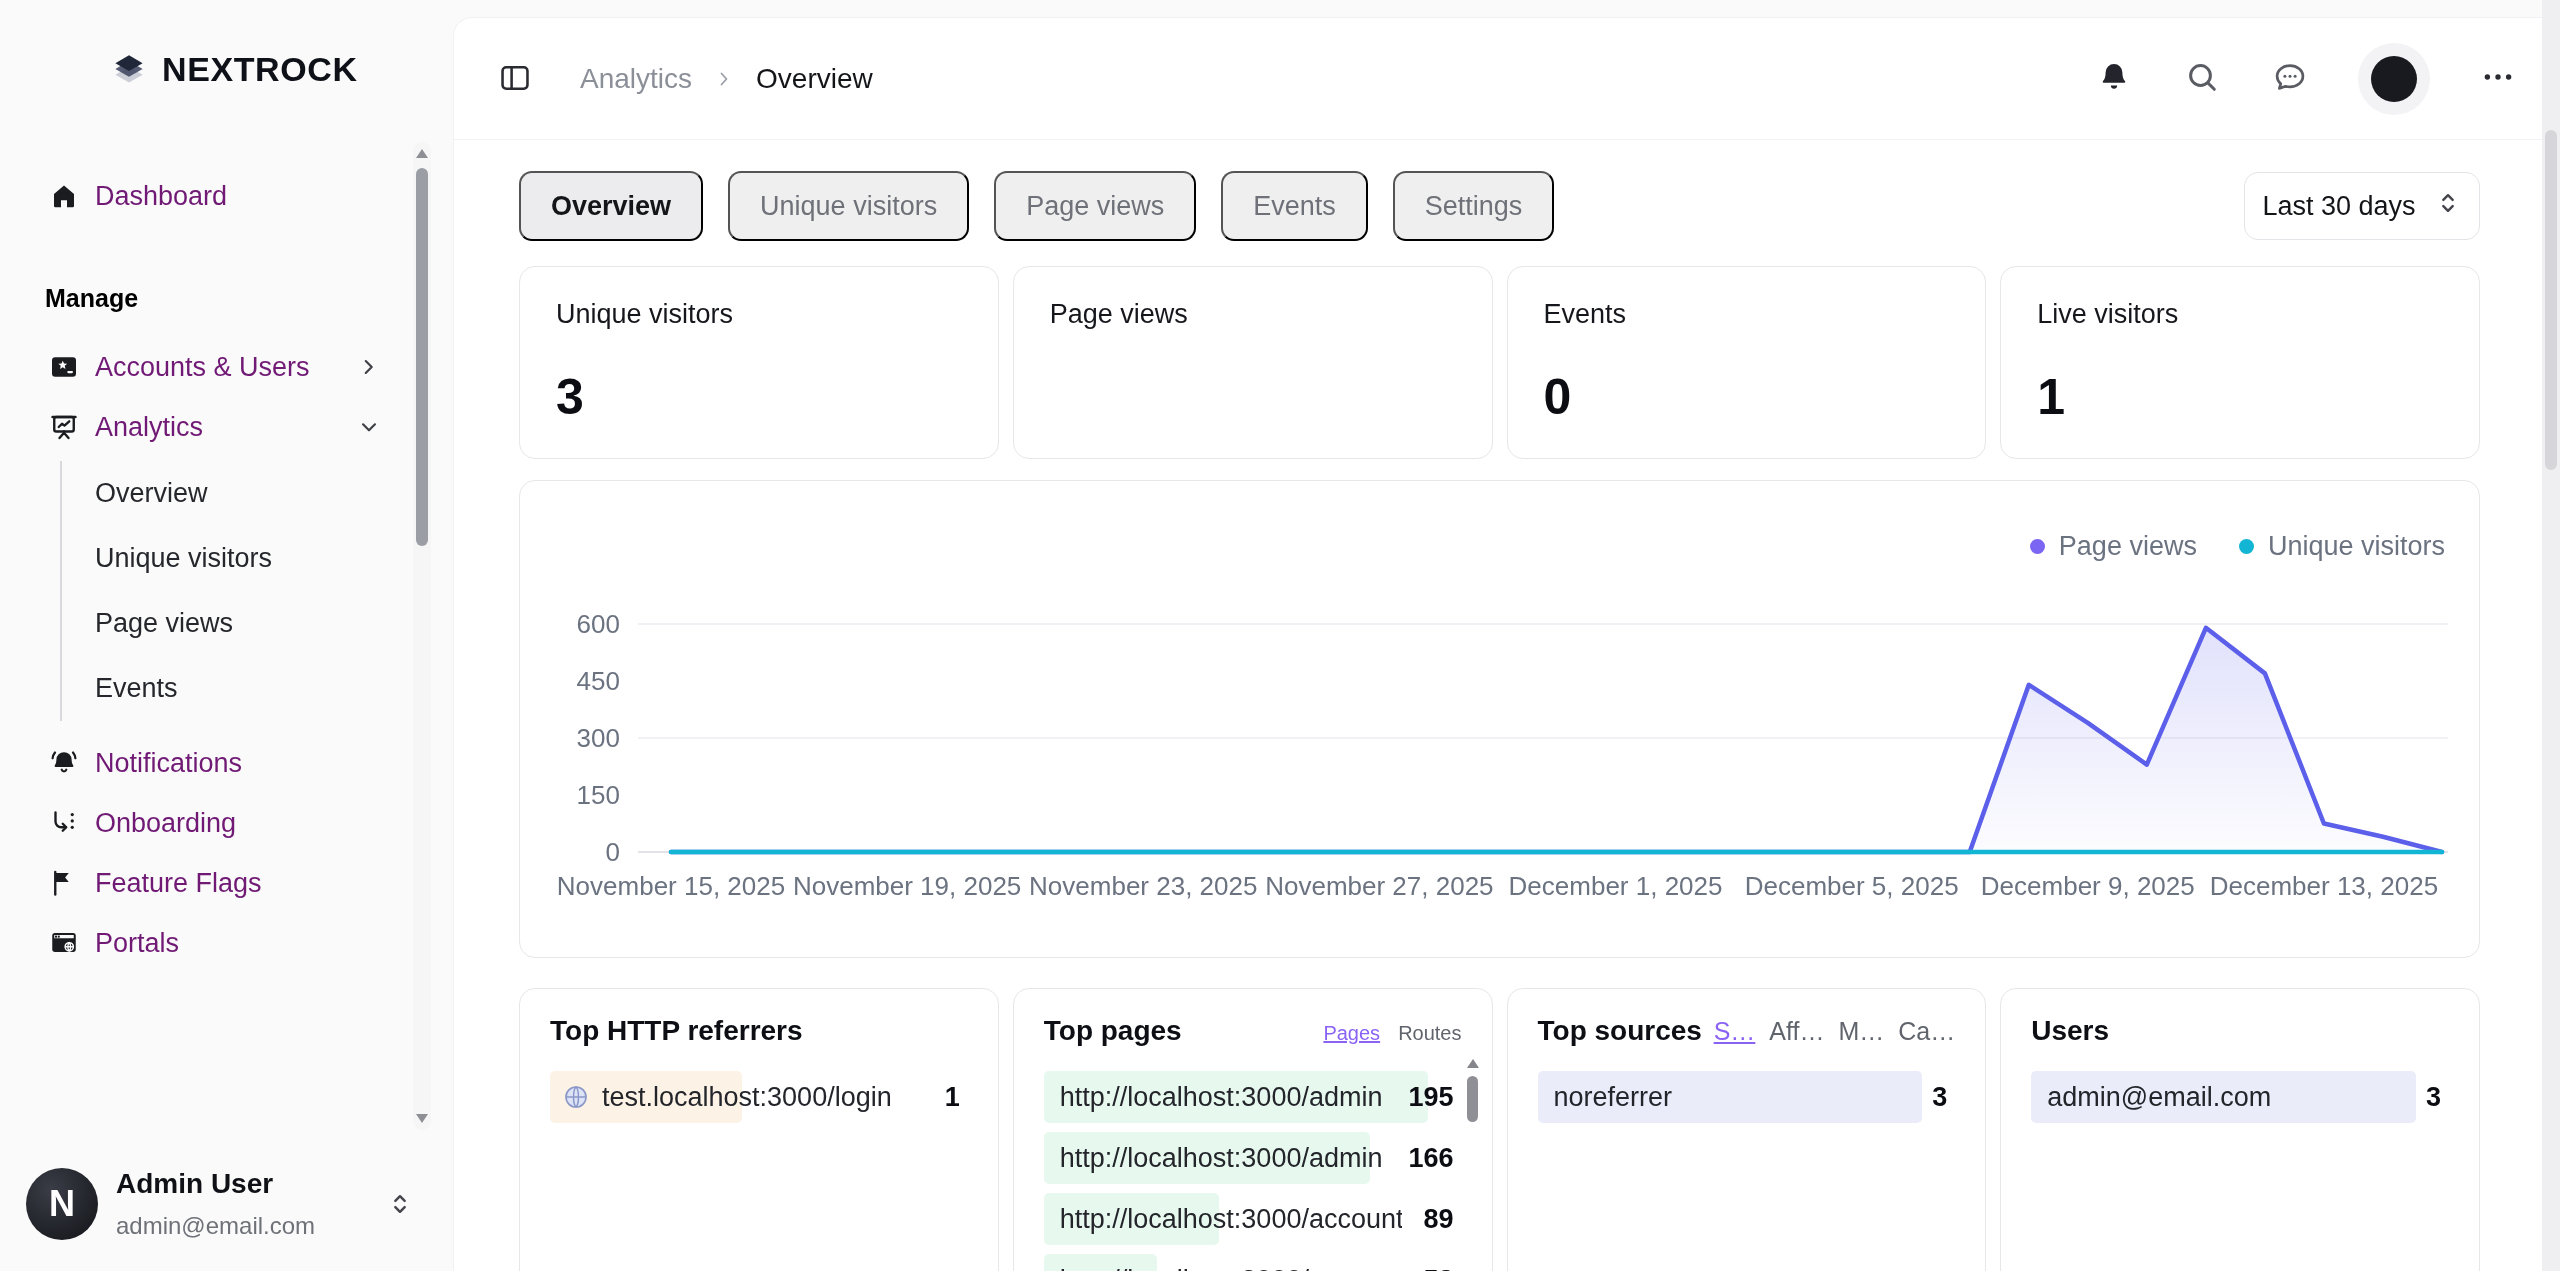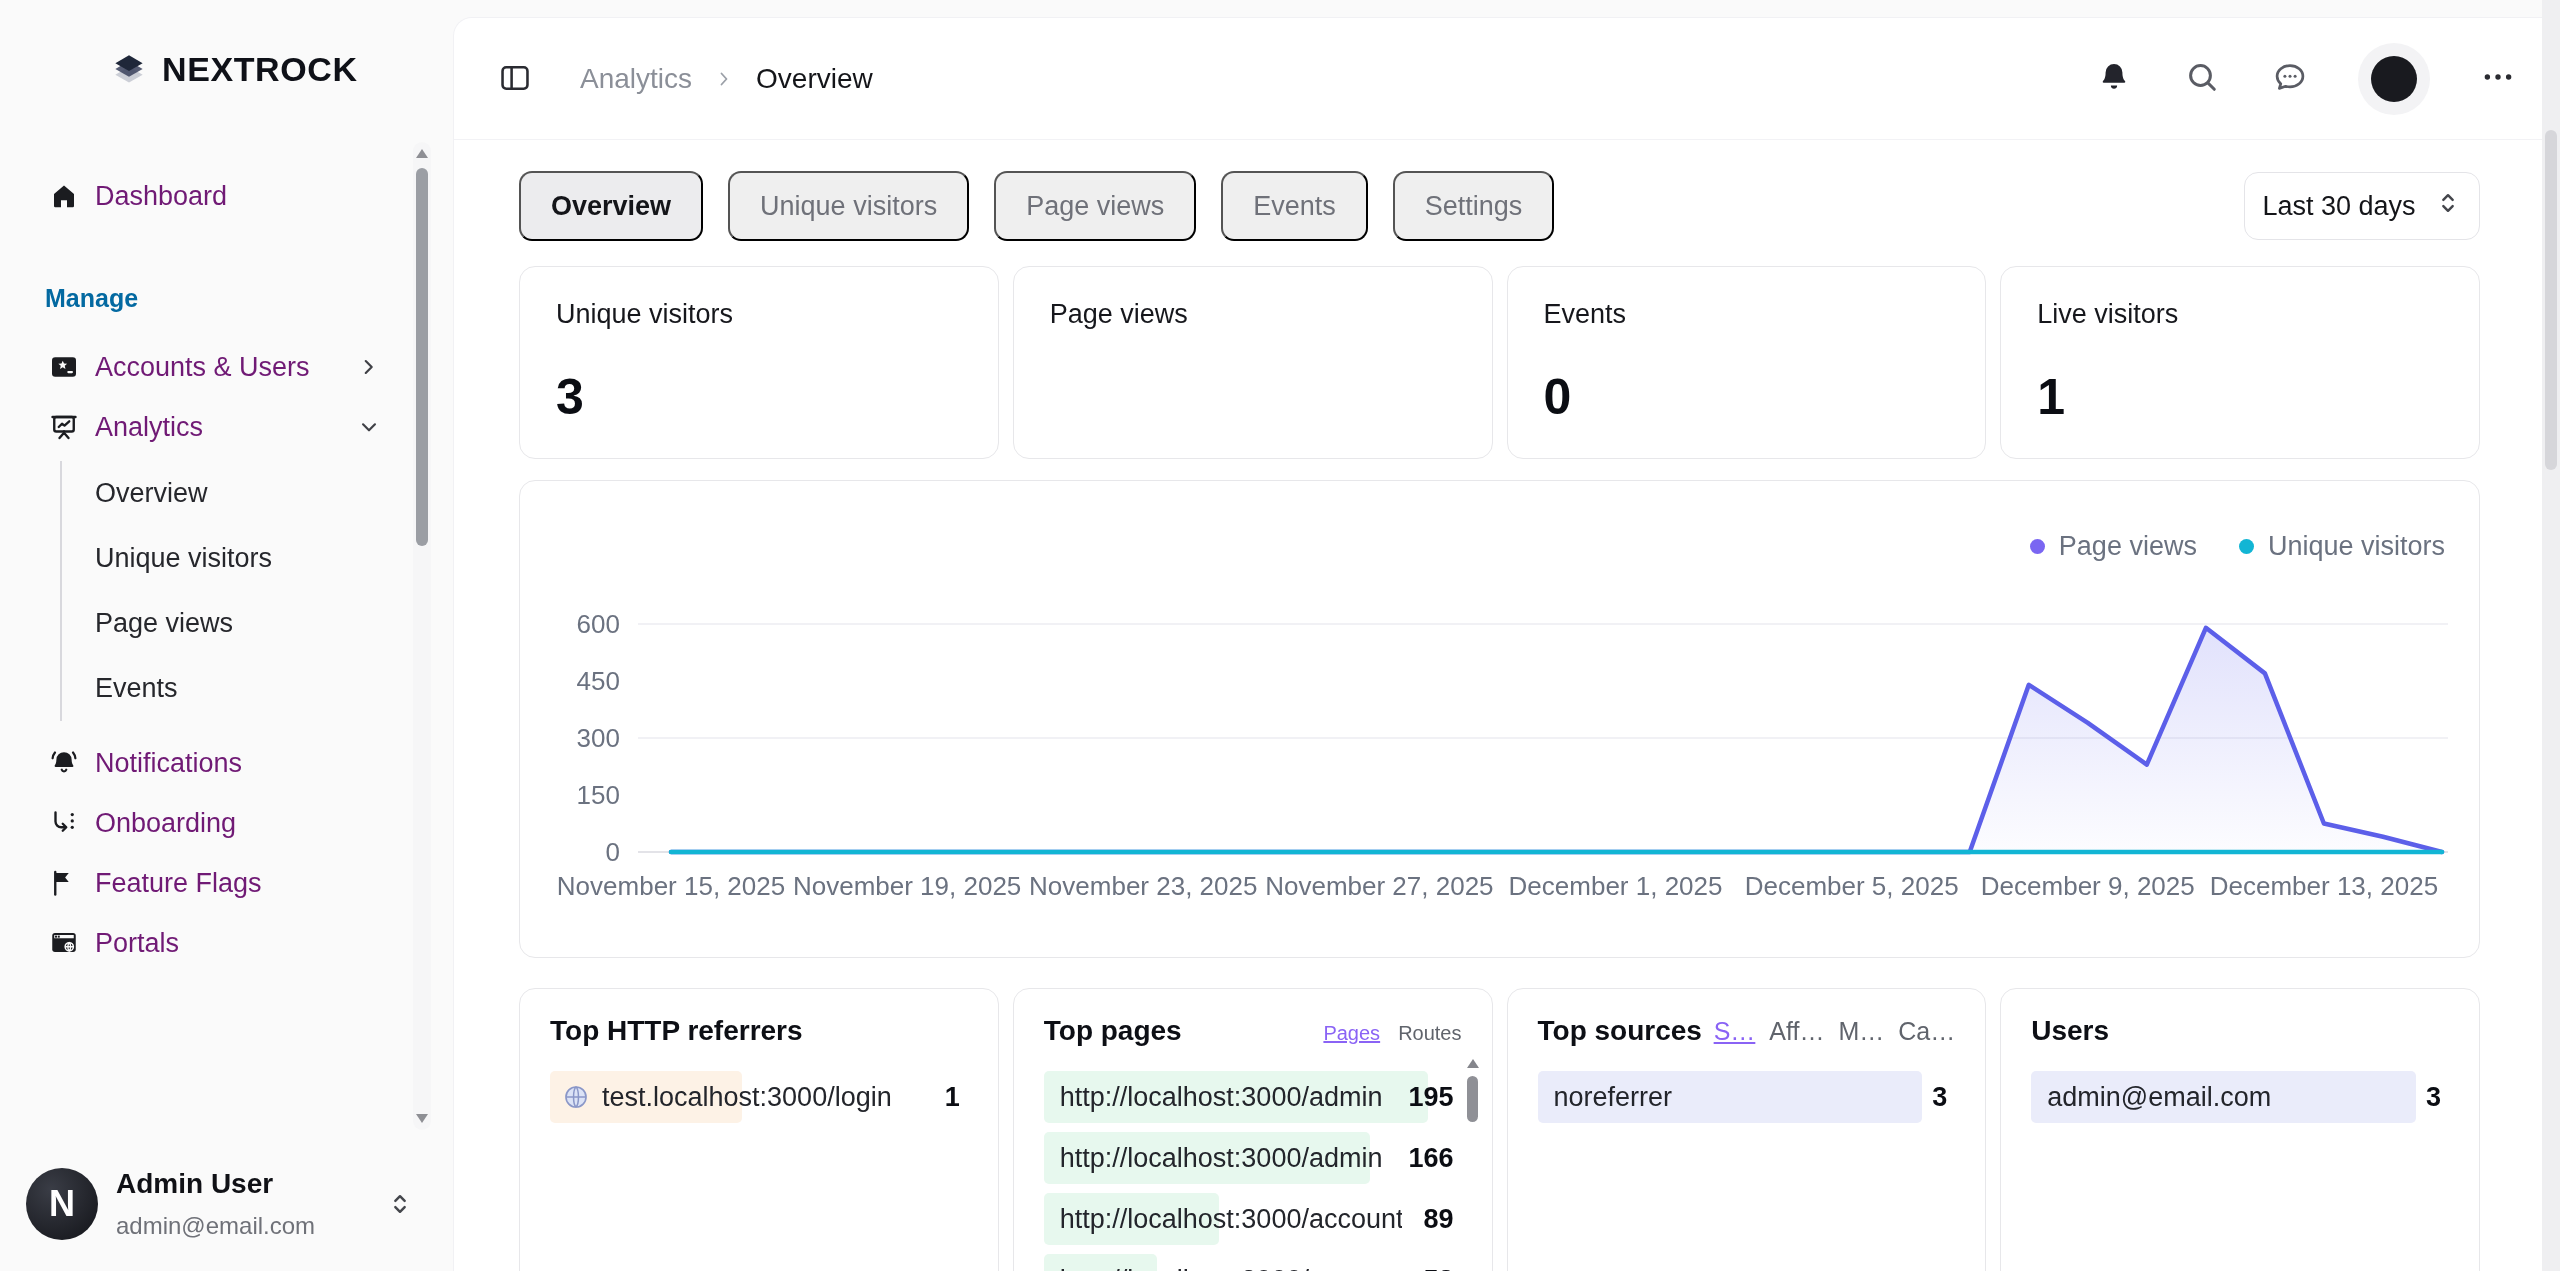--- a/index.html
+++ b/index.html
@@ -8,21 +8,21 @@
 #app{position:relative;width:2560px;height:1271px}
 
 
 .sidebar{position:absolute;left:0;top:0;width:454px;height:1271px;background:#fafafa}
 .logo{position:absolute;left:108px;top:50px;display:flex;gap:12px;cursor:pointer}
 .logo-text{font-size:34px;font-weight:800;letter-spacing:.6px;color:#0f1118}
 .nav{position:absolute;left:16px;top:166px;width:392px}
 .nav-item{display:flex;align-items:center;height:60px;padding-left:33px;font-size:27px;color:#701a75;position:relative;border-radius:12px;cursor:pointer}
 .nav-item .nicon{width:30px;height:30px;margin-right:16px;display:flex;align-items:center;justify-content:center}
 .nav-item .chev{position:absolute;right:26px;display:flex}
-.section-label{padding-left:29px;margin:58px 0 24px;font-size:25px;font-weight:700;color:#0369a1}
+.section-label{padding-left:29px;margin:58px 0 24px;font-size:25px;font-weight:700;color:#000000}
 .sub-list{margin:4px 0 12px 44px;border-left:2px solid #d8d8dd;padding-left:33px;display:flex;flex-direction:column}
 .sub-item{height:65px;display:flex;align-items:center;font-size:27px;color:#26272c;cursor:pointer}
 .user-card{position:absolute;left:26px;right:40px;bottom:22px;height:90px;display:flex;align-items:center;gap:18px;cursor:pointer}
 .user-avatar{width:72px;height:72px;border-radius:50%;background:radial-gradient(circle at 35% 30%,#3a3d46,#121318);color:#fff;
   display:flex;align-items:center;justify-content:center;font-size:36px;font-weight:700}
 .user-meta{display:flex;flex-direction:column;gap:12px}
 .user-name{font-size:28px;font-weight:700;color:#101116}
 .user-email{font-size:24px;color:#6f7178}
 .user-chev{margin-left:auto;display:flex}
 

